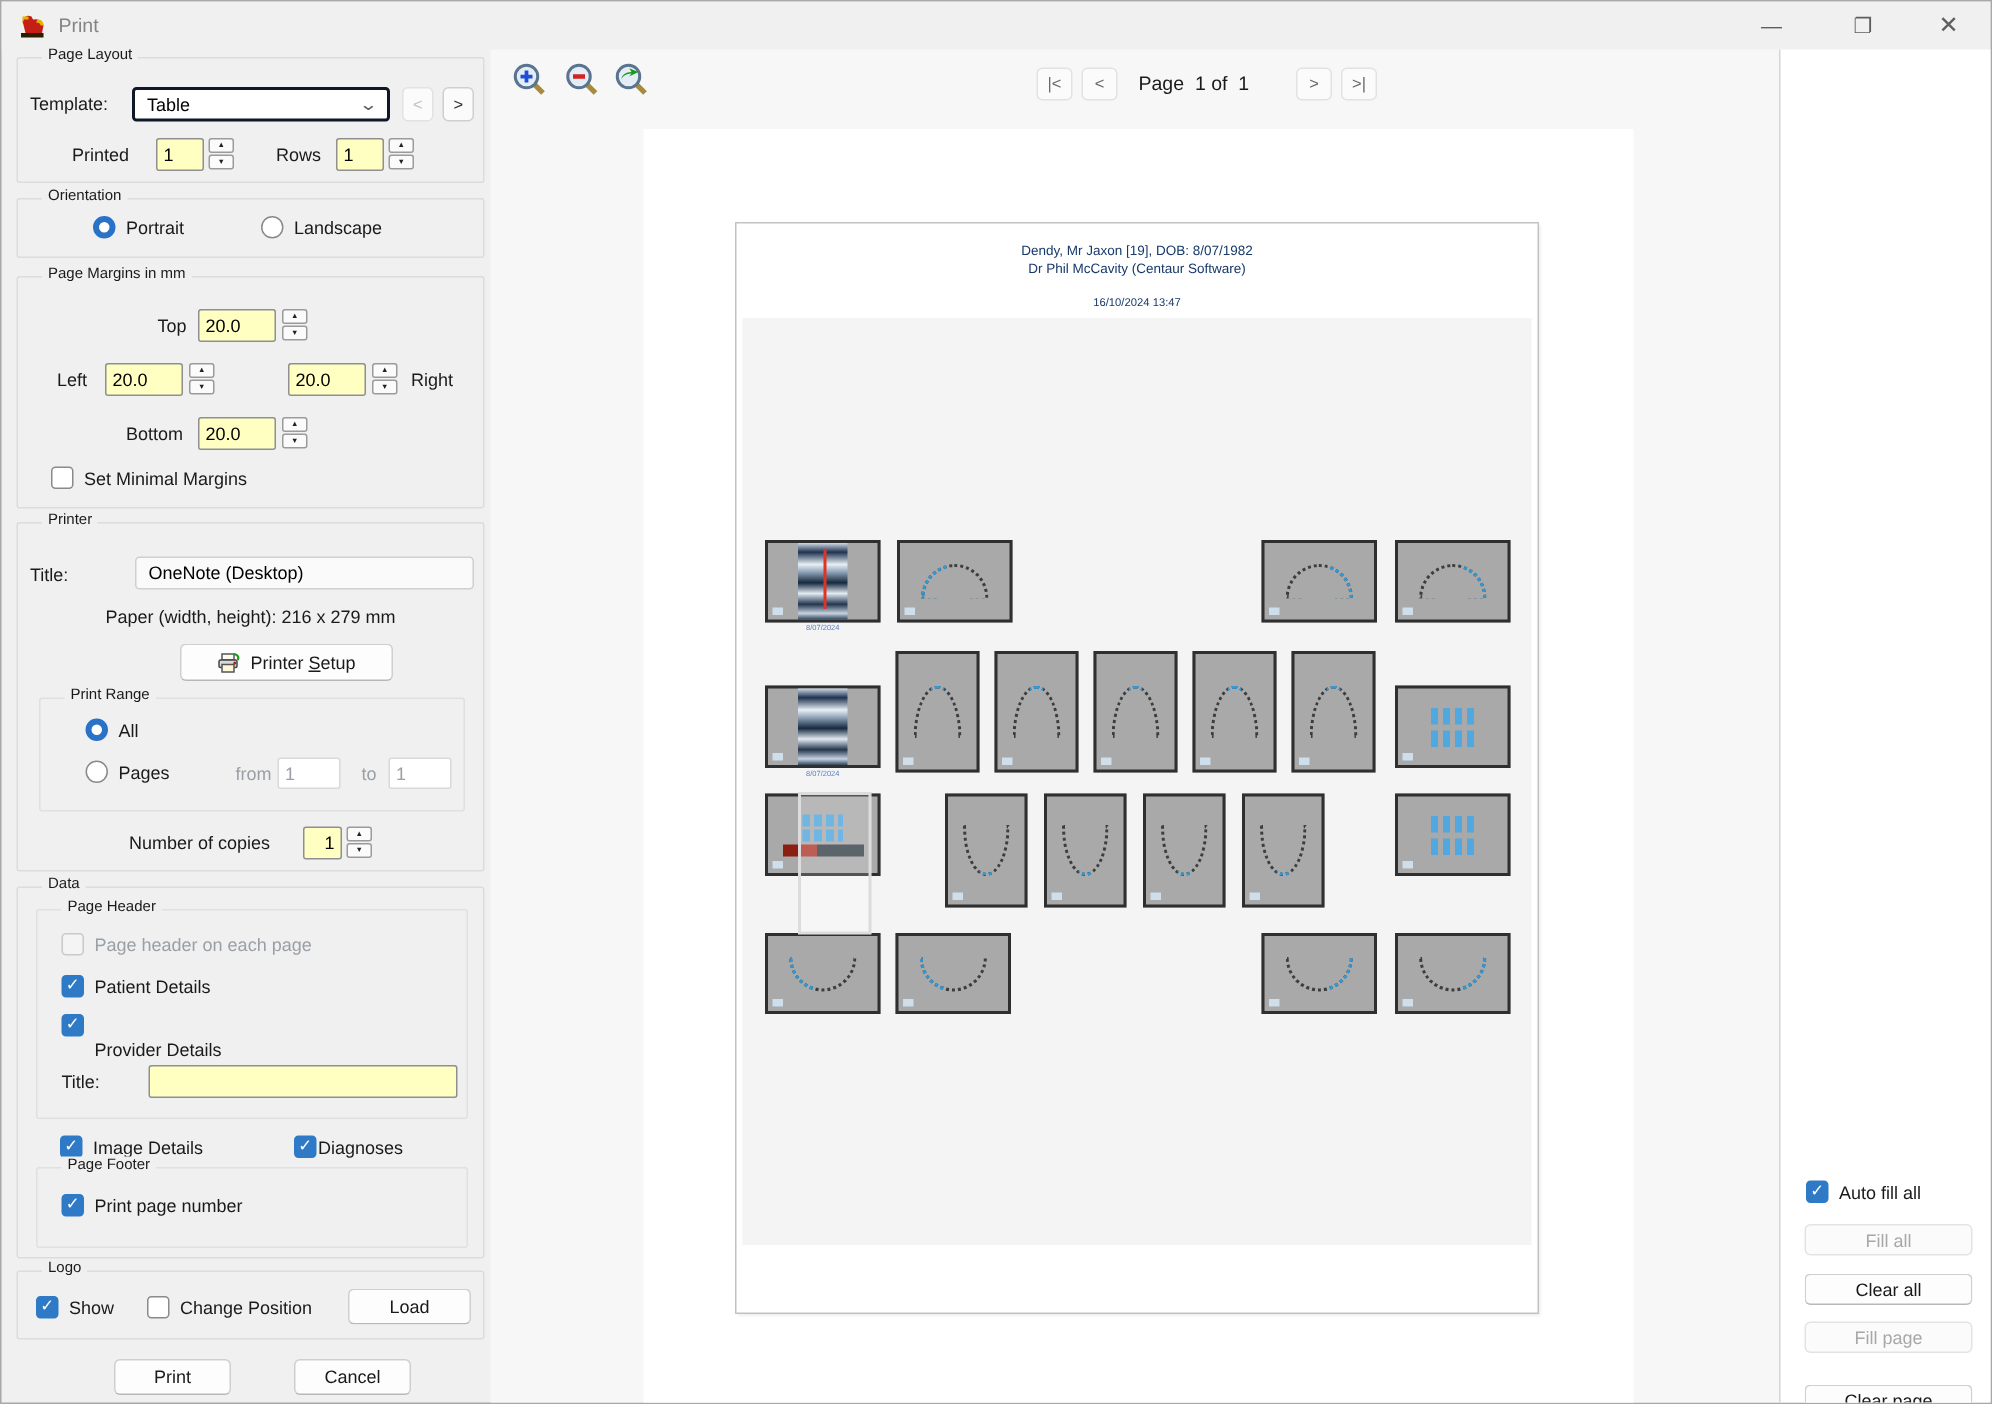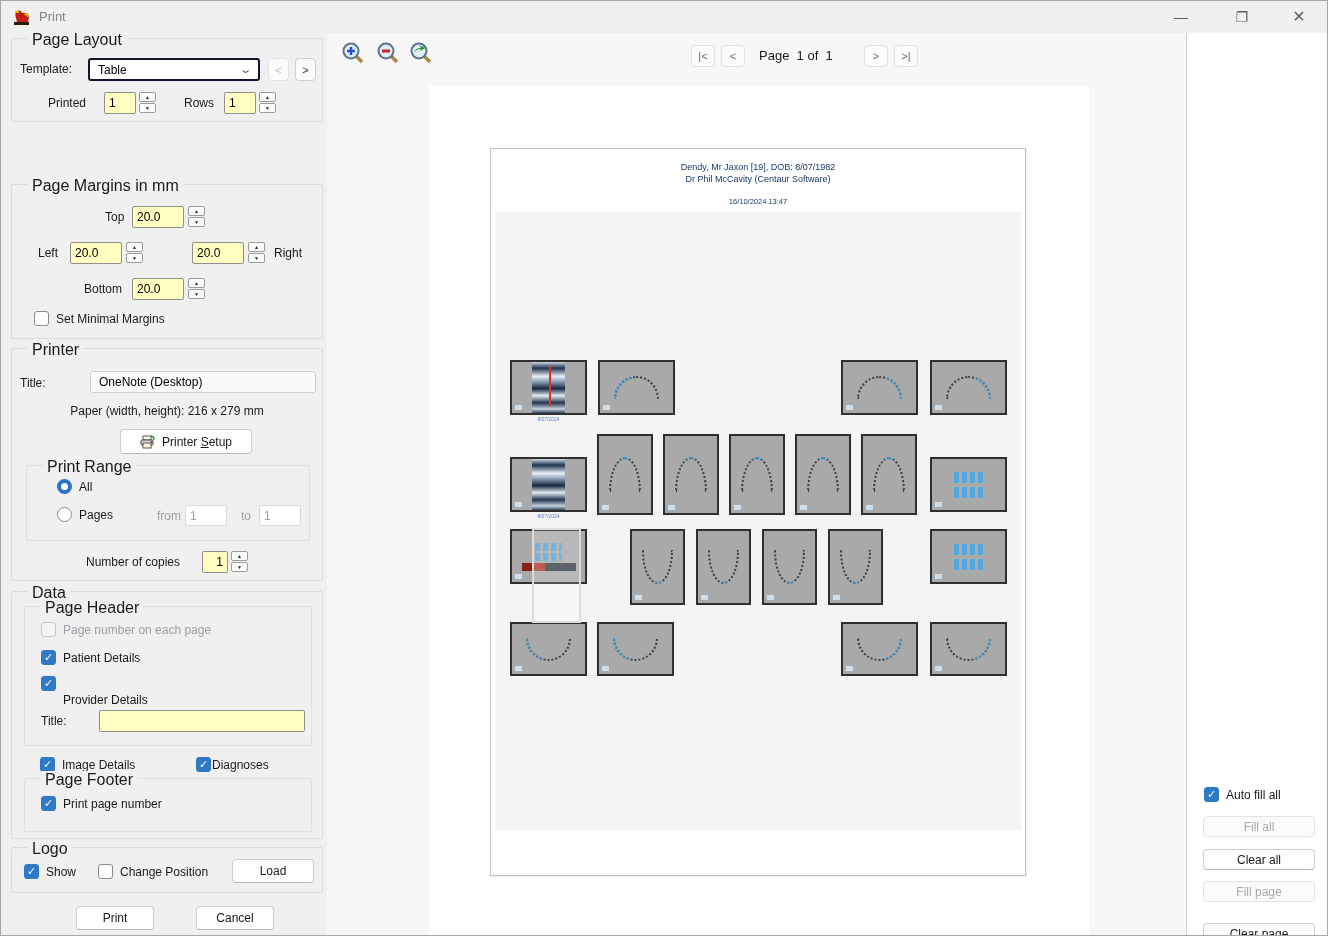--- a/index.html
+++ b/index.html
@@ -8,21 +8,21 @@
 
   
   .titlebar { position:absolute; left:0; top:0; width:100%; height:32px; background:#f0f0f0; }
   .app-icon { position:absolute; left:12px; top:7px; width:18px; height:18px; }
   .title-text { position:absolute; left:38px; top:8px; font-size:13px; color:#848484; }
   .win-btn { position:absolute; top:0; width:46px; height:31px; display:flex; align-items:center; justify-content:center; color:#5f5f5f; font-size:14px; }
   .win-btn.min { left:1157px; } .win-btn.max { left:1218px; } .win-btn.close { left:1275px; font-size:16px; }
 
   
   .group { position:absolute; border:1px solid #dcdcdc; border-radius:2px; }
-  .glabel { position:absolute; top:-8px; left:16px; background:#f0f0f0; padding:0 4px; font-size:16px; color:#1a1a1a; white-space:nowrap; }
+  .glabel { position:absolute; top:-8px; left:16px; background:#f0f0f0; padding:0 4px; font-size:10px; color:#1a1a1a; white-space:nowrap; }
   .lbl { font-size:12px; color:#1a1a1a; white-space:nowrap;text-align:center; }
   .lbl.dim { color:#9aa0a6; }
   .abs { position:absolute; }
   input.yel { background:#ffffc2; border:1px solid #8f8f8f; border-radius:2px; font-size:12px; padding:1px 4px; font-family:"Liberation Sans",sans-serif; }
   input.plain { background:#ffffff; border:1px solid #d9d9d9; border-radius:2px; font-size:12px; color:#9aa0a6; padding:1px 4px; font-family:"Liberation Sans",sans-serif; }
   .combo { background:#fff; border:2px solid #0f172a; border-radius:3px; font-size:12px; display:flex; align-items:center; padding:0 8px; }
   .combo .chev { margin-left:auto; color:#5f5f5f; font-size:11px; transform:scaleX(1.4); }
   .btn { background:#fdfdfd; border:1px solid #cfcfcf; border-bottom-color:#b8b8b8; border-radius:4px; font-size:12px; color:#1a1a1a; display:flex; align-items:center; justify-content:center; }
   .btn.disabled { color:#a8a8a8; border:1px solid #e3e3e3; background:#fbfbfb; }
   .navbtn { background:#fbfbfb; border:1px solid #e2e2e2; border-radius:4px; font-size:11px; color:#6a6a6a; display:flex; align-items:center; justify-content:center; }
@@ -109,20 +109,27 @@
         <span class="sb dn"></span>
       </span>
     <span class="lbl abs" style="left:172px;top:57px;">Rows</span>
     <input class="yel abs" style="left: 212px; top: 53px; width: 32px; height: 22px;" value="1">
     <span class="spin" style="left:247px;top:53px;">
         <span class="sb up"></span>
         <span class="sb dn"></span>
       </span>
   </div>
 
+  <div class="group" style="left:10px;top:131px;width:312px;height:40px;">
+    <span class="glabel">Orientation</span>
+    <span class="radio selected" style="left:50px;top:11px;"></span>
+    <span class="lbl abs" style="left:72px;top:12px;">Portrait</span>
+    <span class="radio" style="left:162px;top:11px;"></span>
+    <span class="lbl abs" style="left:184px;top:12px;">Landscape</span>
+  </div>
 
   <div class="group" style="left:10px;top:183px;width:312px;height:155px;">
     <span class="glabel">Page Margins in mm</span>
     <span class="lbl abs" style="left:93px;top:25px;">Top</span>
     <input class="yel abs" style="left: 120px; top: 21px; width: 52px; height: 22px;" value="20.0">
     <span class="spin" style="left:176px;top:21px;">
         <span class="sb up"></span>
         <span class="sb dn"></span>
       </span>
     <span class="lbl abs" style="left:26px;top:61px;">Left</span>
@@ -145,21 +152,21 @@
       </span>
     <span class="cb" style="left:22px;top:126px;"></span>
     <span class="lbl abs" style="left:44px;top:127px;">Set Minimal Margins</span>
   </div>
 
   <div class="group" style="left:10px;top:347px;width:312px;height:233px;">
     <span class="glabel">Printer</span>
     <span class="lbl abs" style="left:8px;top:27px;">Title:</span>
     <div class="abs" style="left:78px;top:22px;width:226px;height:22px;background:#fafafa;border:1px solid #cfcfcf;border-radius:3px;font-size:12px;padding:3px 8px;">OneNote (Desktop)</div>
     <div class="abs lbl" style="left:0;top:55px;width:100%;text-align:center;">Paper (width, height): 216 x 279 mm</div>
-    <div class="btn abs" style="left:108px;top:80px;width:132px;height:25px;gap:6px;">
+    <div class="btn abs" style="left:108px;top:80px;width:142px;height:25px;gap:6px;">
       <svg width="16" height="14" viewBox="0 0 16 14">
         <rect x="3" y="1" width="8" height="4" fill="#fffdf2" stroke="#555" stroke-width="1"></rect>
         <rect x="1" y="5" width="12" height="5" rx="1" fill="#d9d9d9" stroke="#444" stroke-width="1"></rect>
         <rect x="3" y="8" width="8" height="5" fill="#fdf6d8" stroke="#555" stroke-width="1"></rect>
         <circle cx="11.5" cy="7" r="1" fill="#c01818"></circle>
         <path d="M11 1 q4 1 2.5 4" fill="none" stroke="#1a9a1a" stroke-width="1.5"></path>
       </svg>
       <span><span>Printer </span><span style="text-decoration:underline">S</span><span>etup</span></span>
     </div>
     <div class="group" style="left:14px;top:116px;width:284px;height:76px;border-color:#e0e0e0;">
@@ -179,21 +186,21 @@
         <span class="sb up"></span>
         <span class="sb dn"></span>
       </span>
   </div>
 
   <div class="group" style="left:10px;top:590px;width:312px;height:248px;">
     <span class="glabel">Data</span>
     <div class="group" style="left:12px;top:14px;width:288px;height:140px;border-color:#e0e0e0;">
       <span class="glabel">Page Header</span>
       <span class="cb disabled" style="left:16px;top:15px;"></span>
-      <span class="lbl dim abs" style="left:38px;top:16px;">Page number on each page</span>
+      <span class="lbl dim abs" style="left:38px;top:16px;">Page header on each page</span>
       <span class="cb checked" style="left:16px;top:43px;"></span>
       <span class="lbl abs" style="left:38px;top:44px;">Patient Details</span>
       <span class="cb checked" style="left:16px;top:69px;"></span>
       <span class="lbl abs" style="left:38px;top:86px;">Provider Details</span>
       <span class="lbl abs" style="left:16px;top:107px;">Title:</span>
       <input class="yel abs" style="left: 74px; top: 103px; width: 206px; height: 22px;" value="">
     </div>
     <span class="cb checked" style="left:28px;top:165px;"></span>
     <span class="lbl abs" style="left:50px;top:166px;">Image Details</span>
     <span class="cb checked" style="left:184px;top:165px;"></span>

